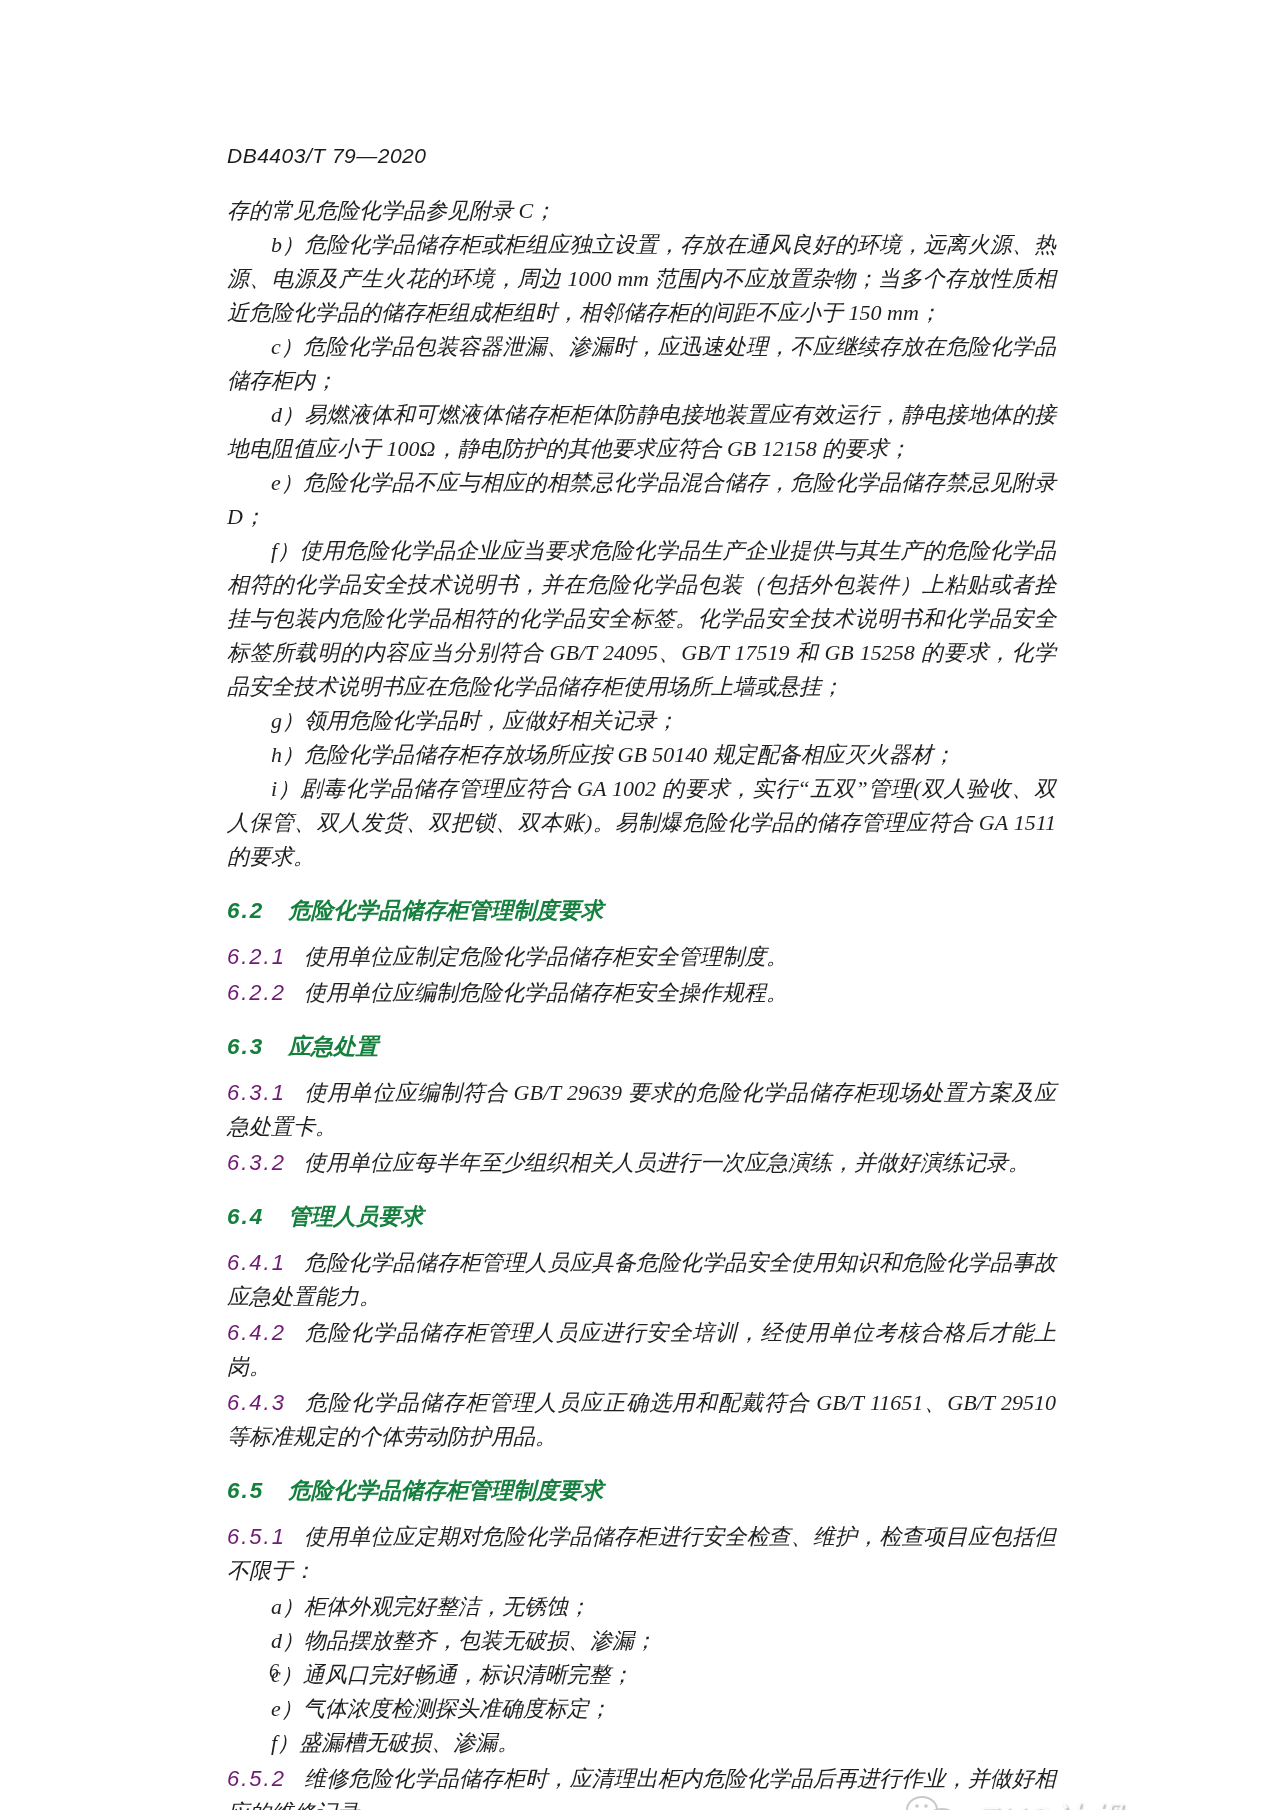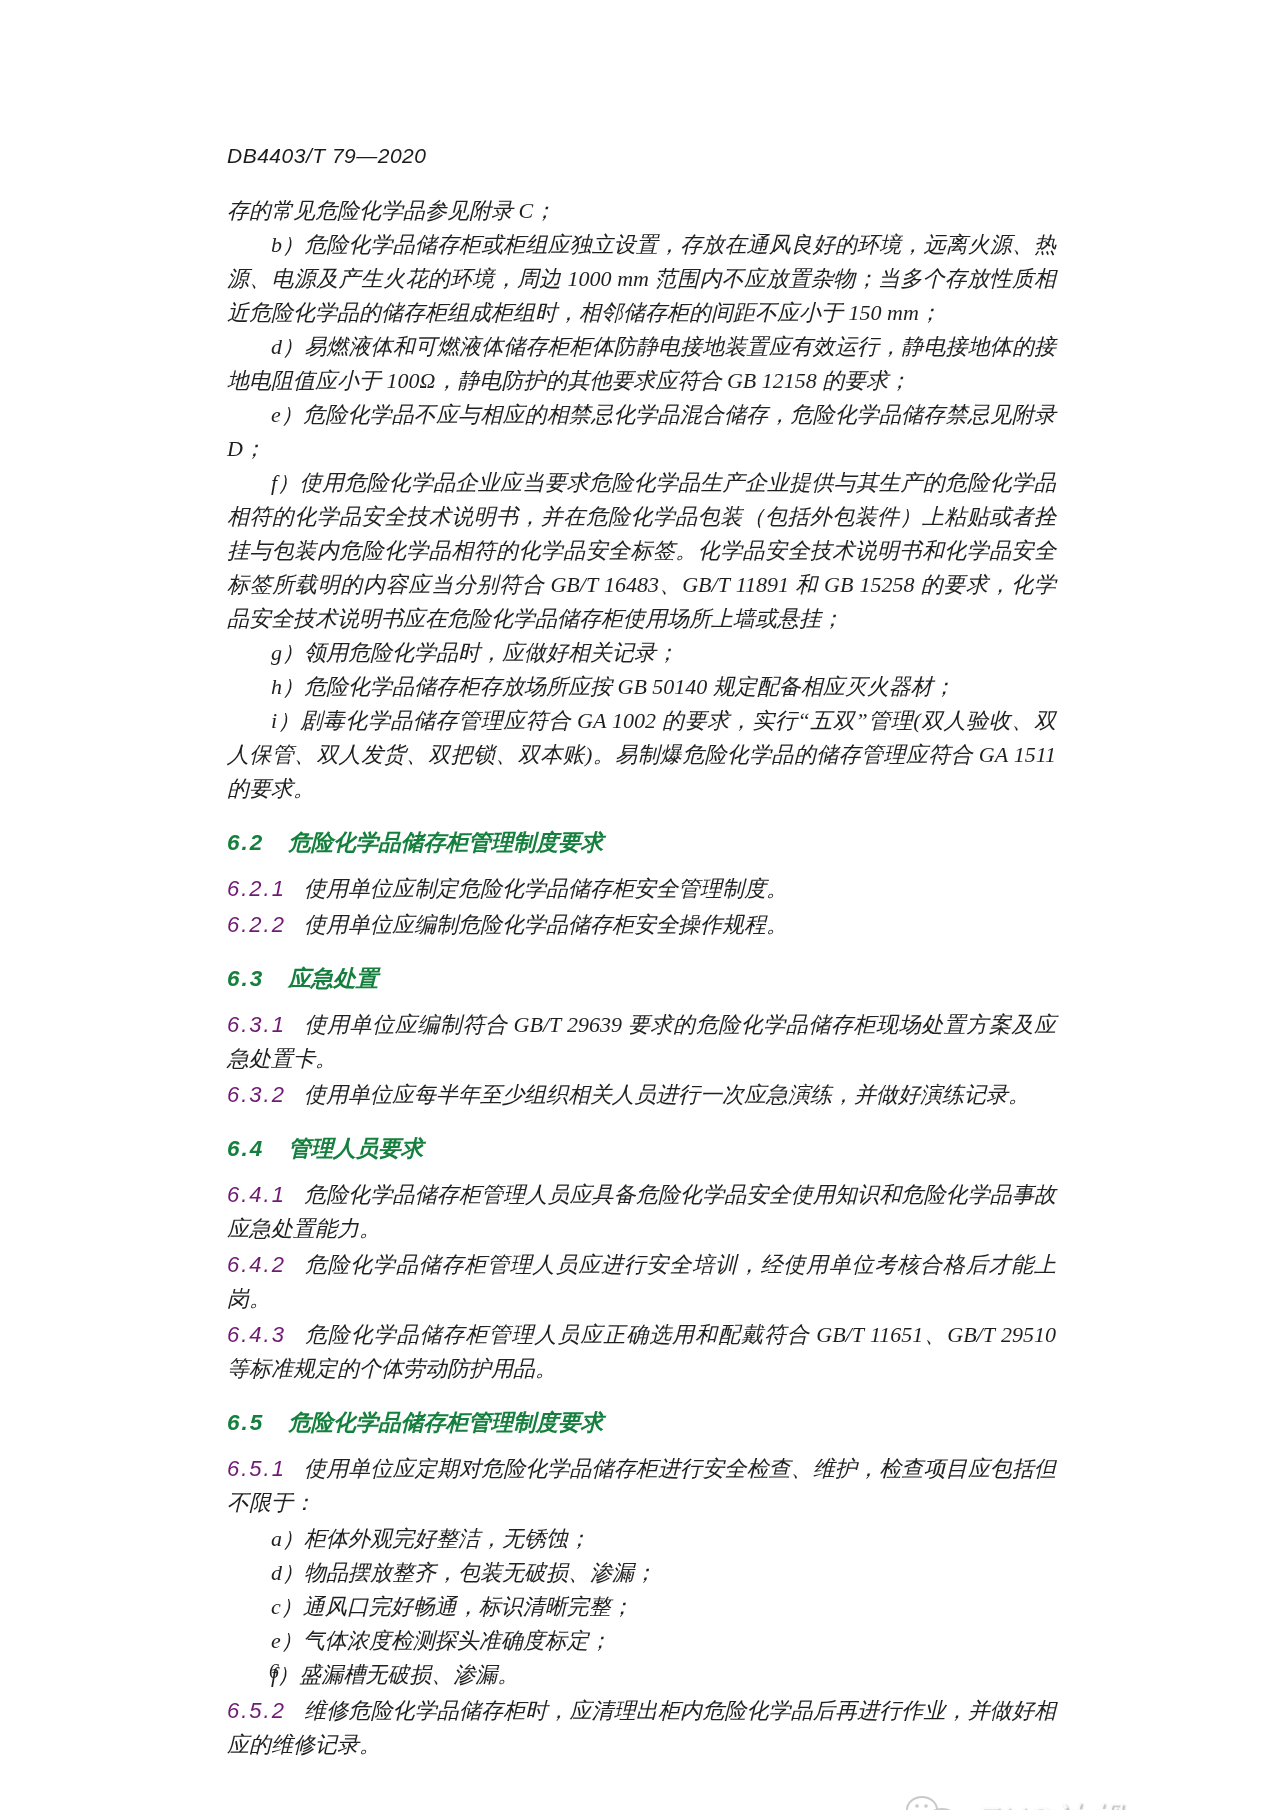--- a/index.html
+++ b/index.html
@@ -86,26 +86,27 @@
 <div class="page">
 
   <div class="std-header">DB4403/T 79—2020</div>
 
   <div class="content">
 
     <p class="cont"><span>存的常见危险化学品参见附录 C；</span></p>
 
     <p class="item"><span>b）</span><span>危险化学品储存柜或柜组应独立设置，存放在通风良好的环境，远离火源、热源、电源及产生火花的环境，周边 1000 mm 范围内不应放置杂物；当多个存放性质相近危险化学品的储存柜组成柜组时，相邻储存柜的间距不应小于 150 mm；</span></p>
 
+    <p class="item"><span>c）</span><span>危险化学品包装容器泄漏、渗漏时，应迅速处理，不应继续存放在危险化学品储存柜内；</span></p>
 
     <p class="item"><span>d）</span><span>易燃液体和可燃液体储存柜柜体防静电接地装置应有效运行，静电接地体的接地电阻值应小于 100Ω，静电防护的其他要求应符合 GB 12158 的要求；</span></p>
 
     <p class="item"><span>e）</span><span>危险化学品不应与相应的相禁忌化学品混合储存，危险化学品储存禁忌见附录 D；</span></p>
 
-    <p class="item"><span>f）</span><span>使用危险化学品企业应当要求危险化学品生产企业提供与其生产的危险化学品相符的化学品安全技术说明书，并在危险化学品包装（包括外包装件）上粘贴或者拴挂与包装内危险化学品相符的化学品安全标签。化学品安全技术说明书和化学品安全标签所载明的内容应当分别符合 GB/T 16483、GB/T 11891 和 GB 15258 的要求，化学品安全技术说明书应在危险化学品储存柜使用场所上墙或悬挂；</span></p>
+    <p class="item"><span>f）</span><span>使用危险化学品企业应当要求危险化学品生产企业提供与其生产的危险化学品相符的化学品安全技术说明书，并在危险化学品包装（包括外包装件）上粘贴或者拴挂与包装内危险化学品相符的化学品安全标签。化学品安全技术说明书和化学品安全标签所载明的内容应当分别符合 GB/T 24095、GB/T 17519 和 GB 15258 的要求，化学品安全技术说明书应在危险化学品储存柜使用场所上墙或悬挂；</span></p>
 
     <p class="item"><span>g）</span><span>领用危险化学品时，应做好相关记录；</span></p>
 
     <p class="item"><span>h）</span><span>危险化学品储存柜存放场所应按 GB 50140 规定配备相应灭火器材；</span></p>
 
     <p class="item"><span>i）</span><span>剧毒化学品储存管理应符合 GA 1002 的要求，实行“五双”管理(双人验收、双人保管、双人发货、双把锁、双本账)。易制爆危险化学品的储存管理应符合 GA 1511 的要求。</span></p>
 
     <h2 class="heading"><span class="hnum">6.2</span><span>危险化学品储存柜管理制度要求</span></h2>
 
     <p class="clause"><span class="cnum">6.2.1</span><span>使用单位应制定危险化学品储存柜安全管理制度。</span></p>

